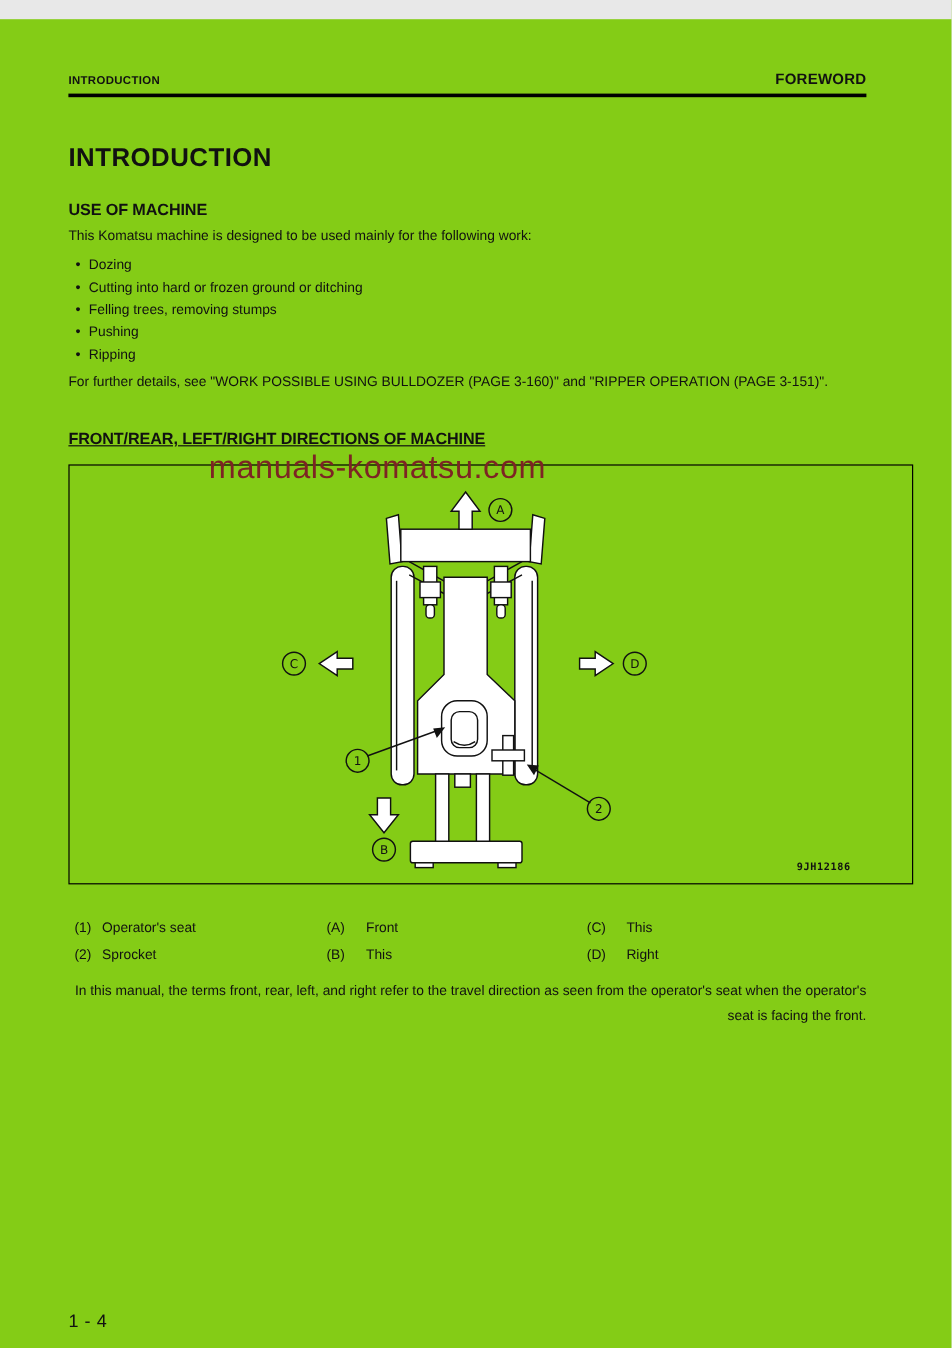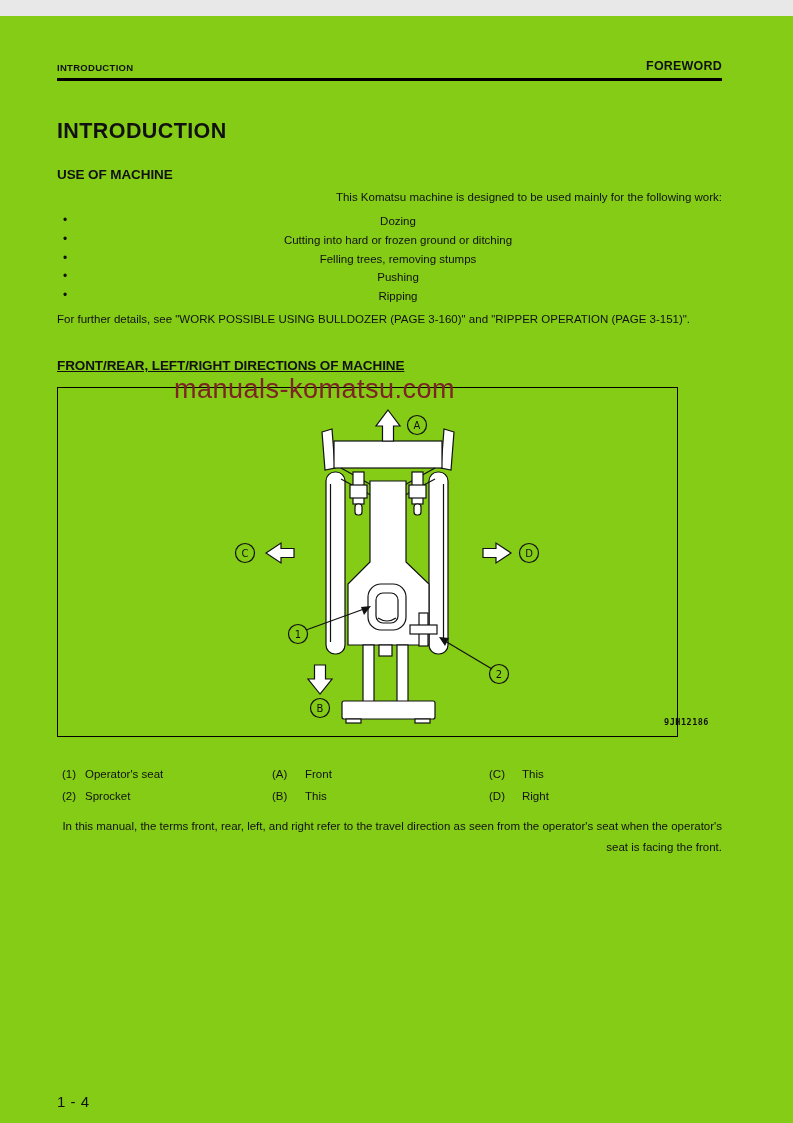--- a/index.html
+++ b/index.html
@@ -20,28 +20,28 @@
   .header-left { font-size:9.5px; font-weight:bold; letter-spacing:.3px; }
   .header-right { font-size:12.5px; font-weight:bold; letter-spacing:.2px; }
   .header-rule { height:3px; background:#000; margin-top:5px; }
 
   
   .doc-title { margin-top:38px; font-size:21.5px; font-weight:bold; letter-spacing:.4px; }
   .section-heading { font-size:13.5px; font-weight:bold; letter-spacing:-.1px; }
   .h-use { margin-top:23px; }
   .h-dir { margin-top:28px;text-decoration:underline; }
   .body-text { font-size:11.5px; line-height:19px; }
-  .lead { margin-top:6px;text-align:right; }
-  .bullet-list { list-style:none; margin-top:5px;text-align:center; }
+  .lead { margin-top:6px; }
+  .bullet-list { list-style:none; margin-top:5px; }
   .bullet-list li { position:relative; padding-left:17px; line-height:18.8px; font-size:11.5px; }
   .bullet-list li::before { content:"\2022"; position:absolute; left:6px; top:-1px; font-size:12px; }
   .details { margin-top:3px; text-align:justify; line-height:21.5px; }
 
   
-  .figure-box { position:relative; margin-top:14px; width:621px; height:350px; border:1.3px solid #000; }
+  .figure-box { position:relative; margin-top:14px; width:704px; height:350px; border:1.3px solid #000; }
   .watermark {
     position:absolute; top:-14px; left:116px;
     font-size:27px; font-weight:400; letter-spacing:.5px;
     color:#7d2424; background:transparent; white-space:nowrap;
   }
   .figure-box svg { display:block; }
   .ln { fill:none; stroke:#111; stroke-width:1.2; }
   .wh { fill:#fff; stroke:#111; stroke-width:1.2; }
   .bk { fill:#111; stroke:none; }
   .circ-label { font-family:"DejaVu Sans", sans-serif; font-size:10px; fill:#111; }

